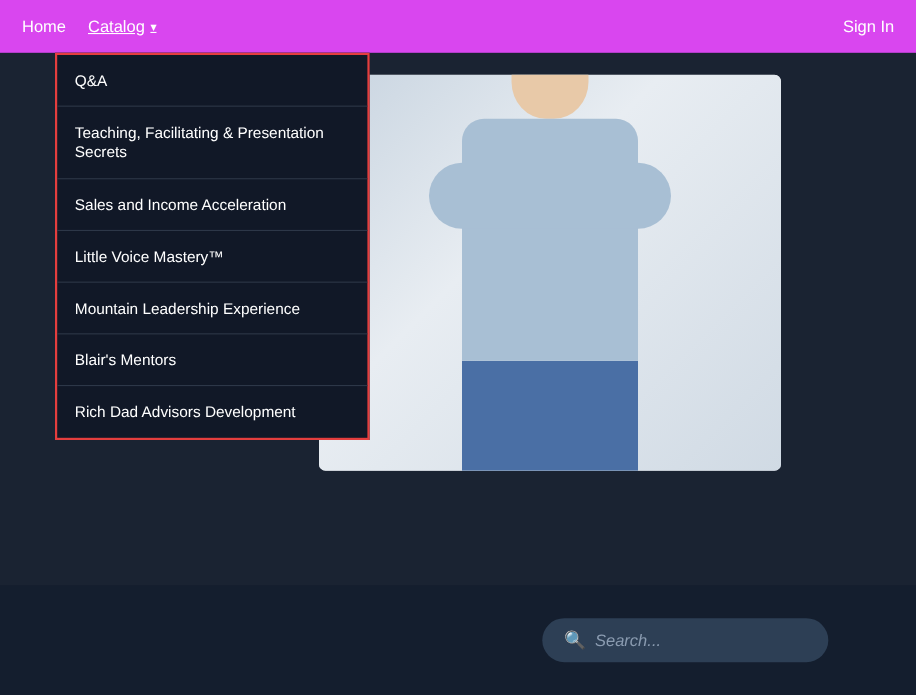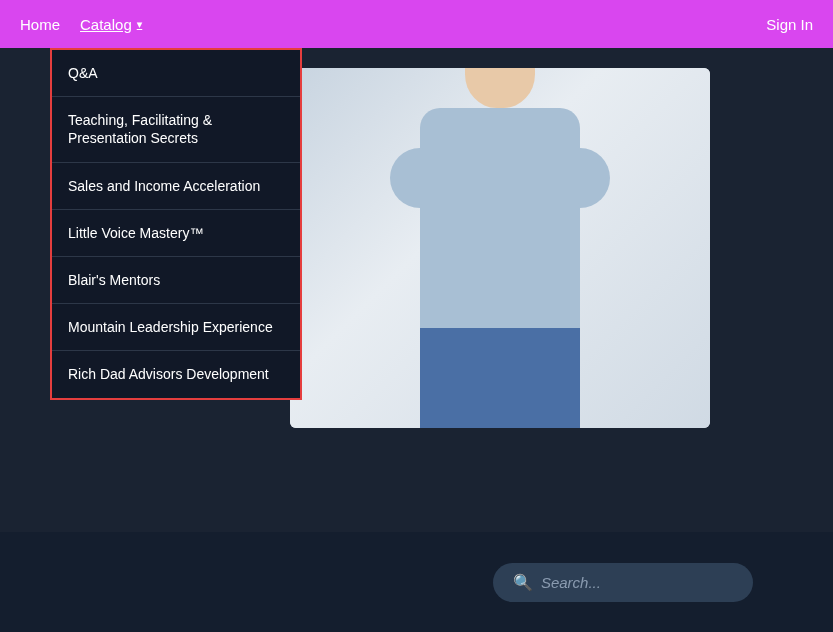--- a/index.html
+++ b/index.html
@@ -48,21 +48,21 @@
     }
 
     
     .dropdown-menu {
       position: absolute;
       top: 48px;
       left: 50px;
       background-color: #111827;
       border: 2.5px solid #e53e3e;
       z-index: 200;
-      width: 252px;
+      width: 286px;
     }
     .dropdown-item {
       padding: 14px 16px;
       color: #ffffff;
       font-size: 14px;
       cursor: pointer;
       border-bottom: 1px solid #2d3748;
       line-height: 1.3;
     }
     .dropdown-item:last-child {
@@ -214,16 +214,16 @@
       <input class="search-input" type="text" placeholder="Search..." style="">
     </div>
   </div>
 </div>
 
 <div class="dropdown-menu" id="dropdown-menu">
 <div class="dropdown-item">Q&amp;A</div>
     <div class="dropdown-item">Teaching, Facilitating &amp; Presentation Secrets</div>
     <div class="dropdown-item">Sales and Income Acceleration</div>
     <div class="dropdown-item">Little Voice Mastery™</div>
+    <div class="dropdown-item">Mountain Leadership Experience</div>
     <div class="dropdown-item">Blair's Mentors</div>
-    <div class="dropdown-item">Mountain Leadership Experience</div>
     <div class="dropdown-item">Rich Dad Advisors Development</div>
   </div>
 
 </body></html>

